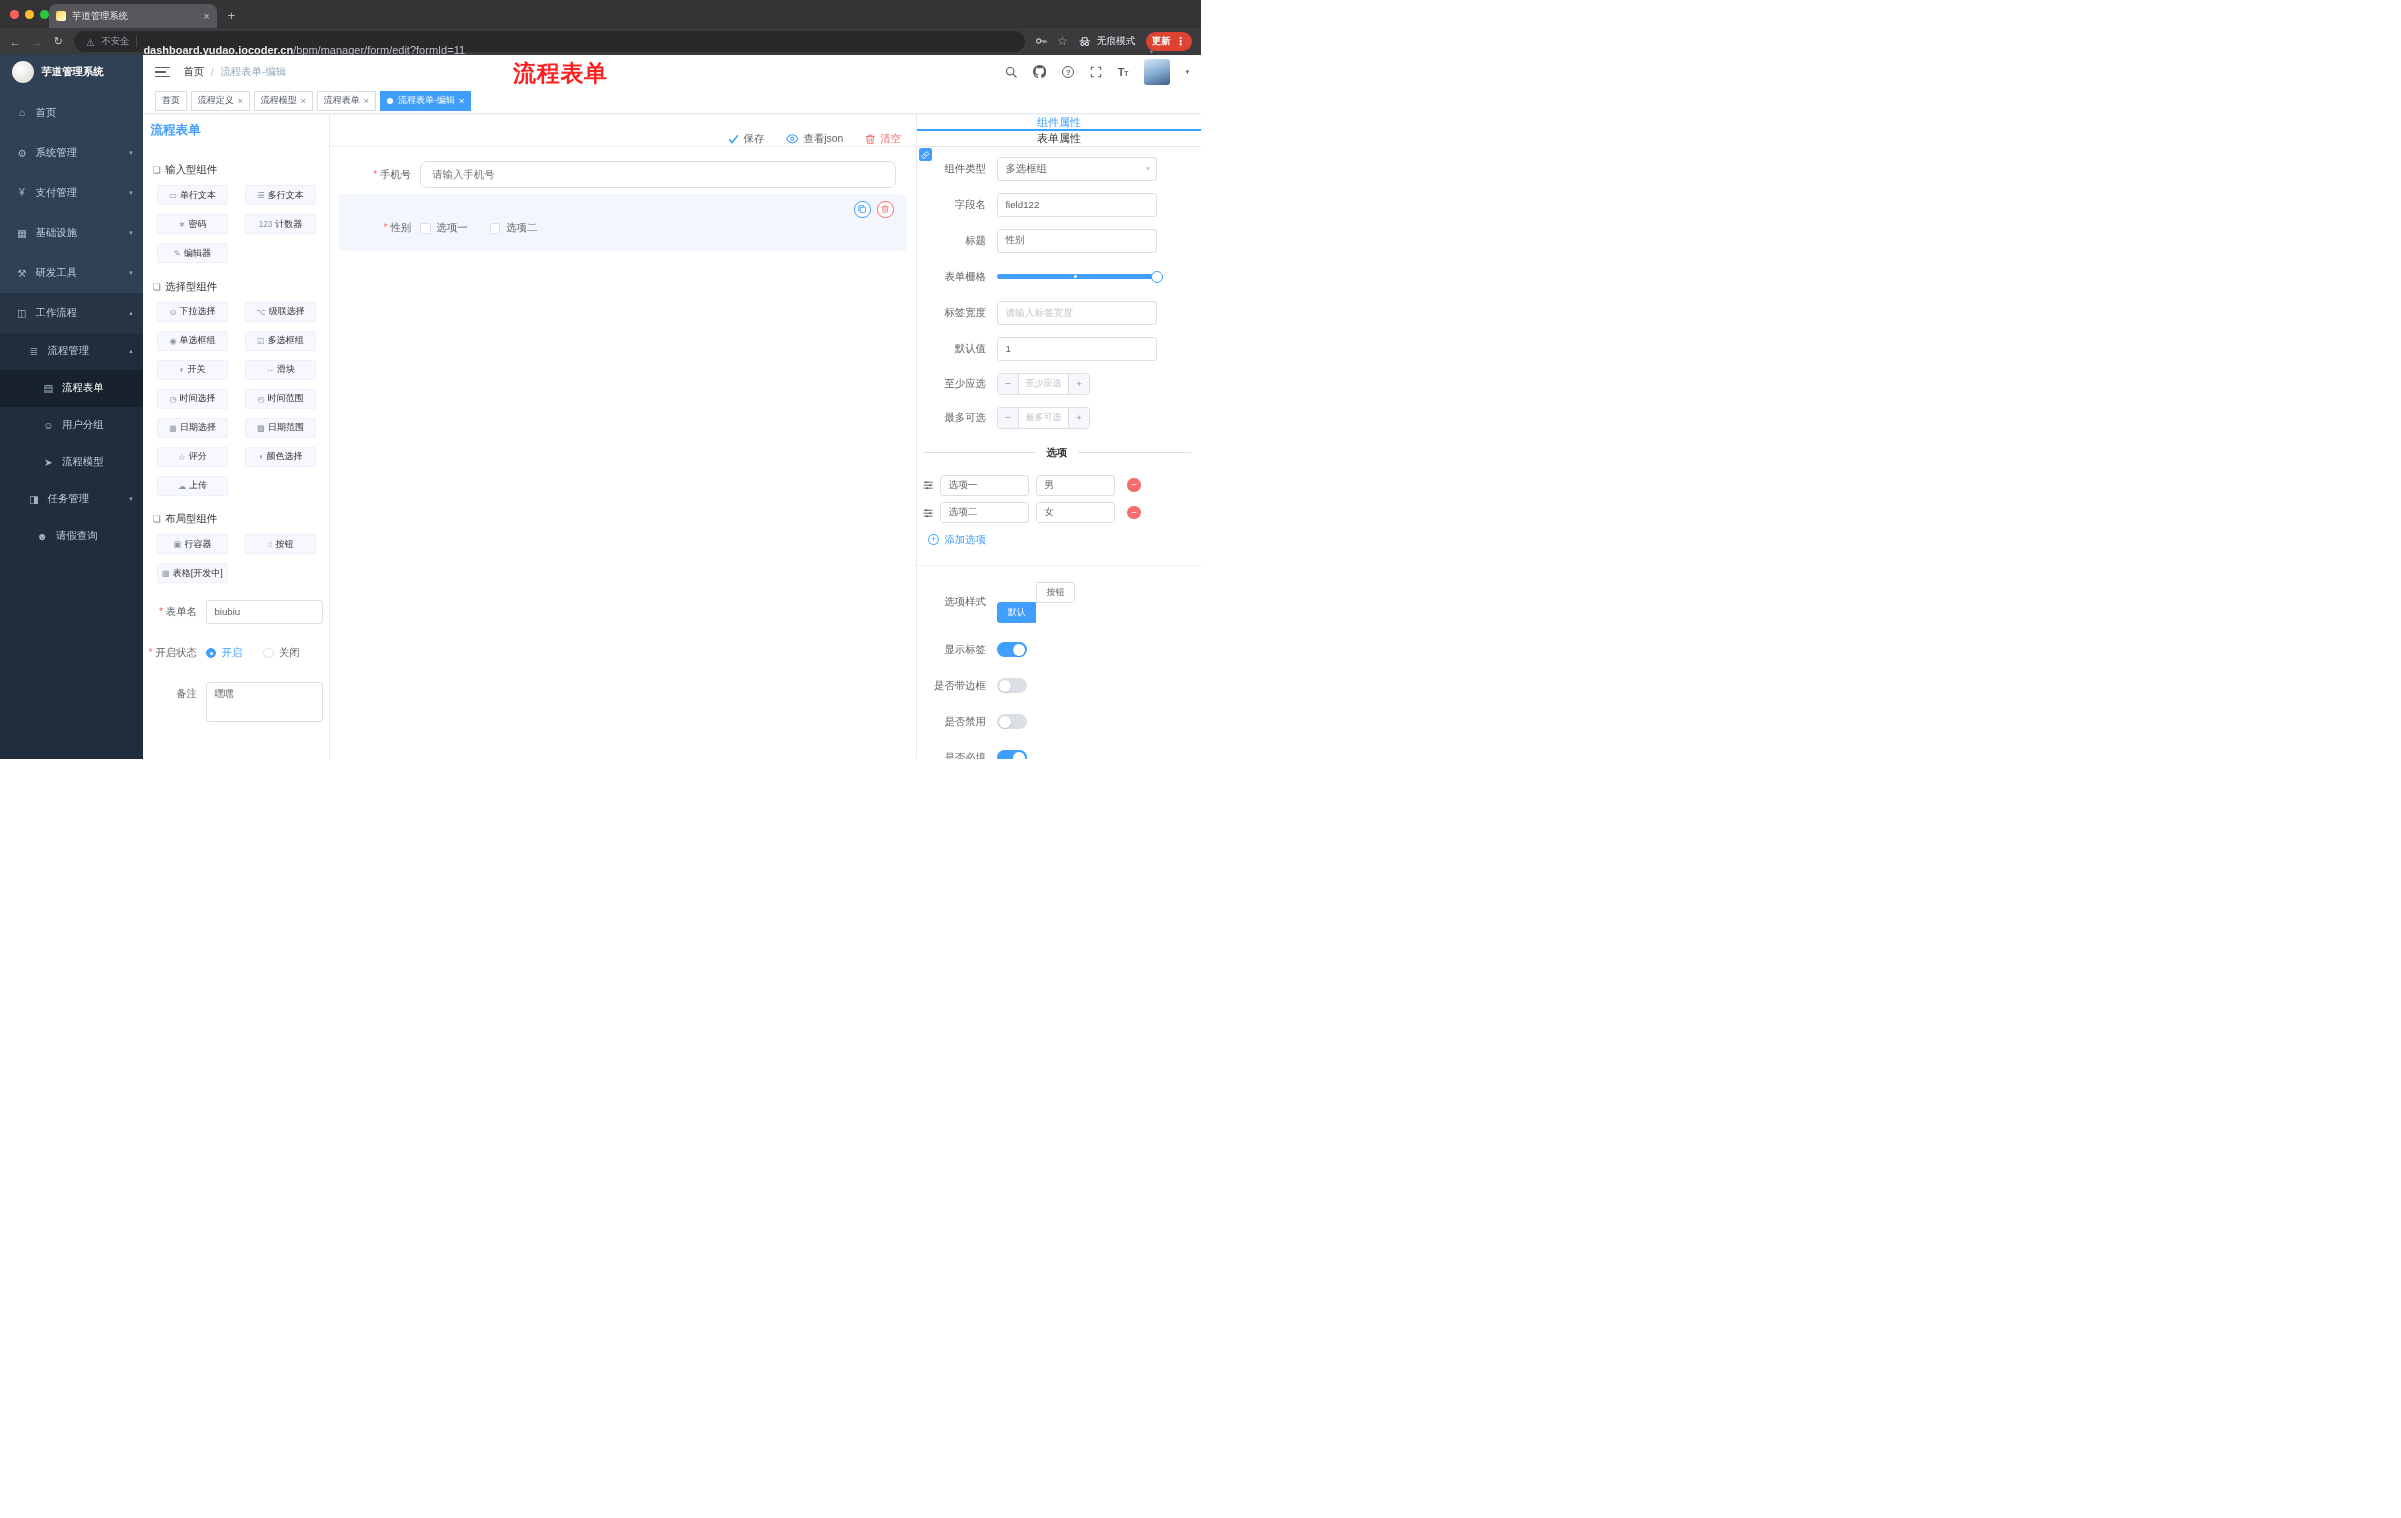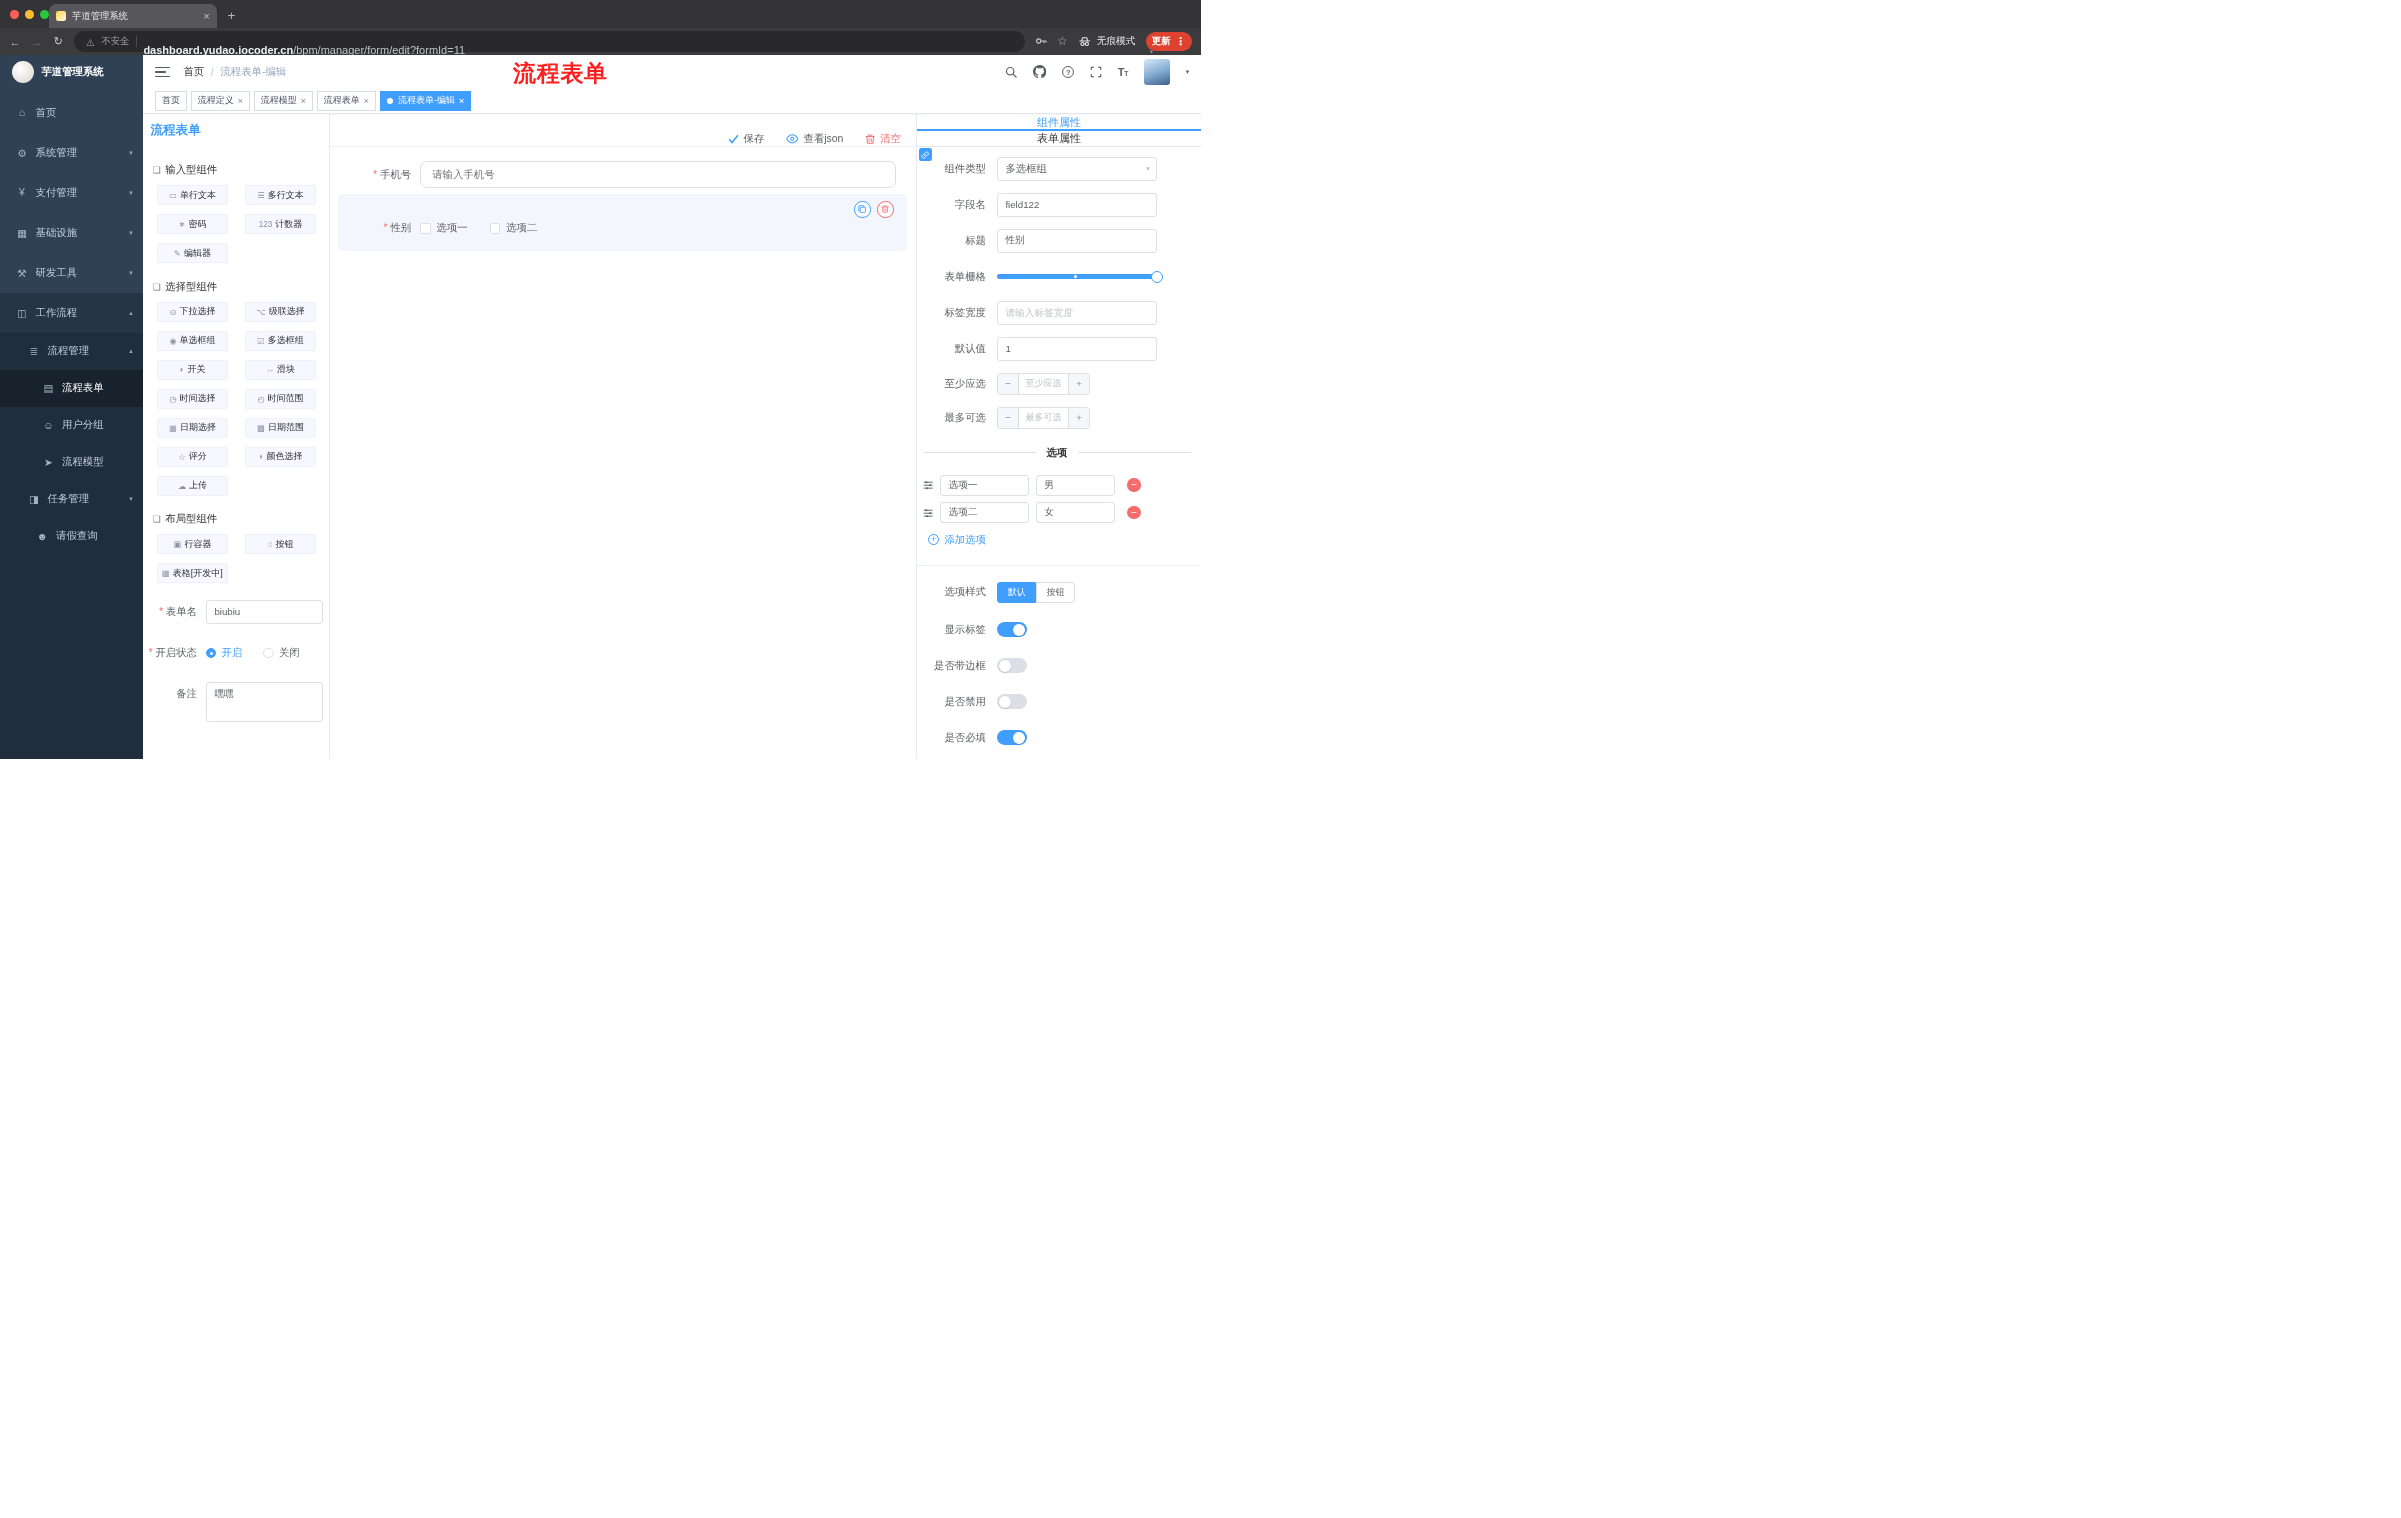--- a/index.html
+++ b/index.html
@@ -173,21 +173,21 @@
 .opt-del{width:13.4px;height:13.4px;border-radius:50%;background:#f56c6c;color:#fff;display:flex;align-items:center;justify-content:center;font-size:9.7px;line-height:1;cursor:pointer;margin-left:6px;flex-shrink:0;}
 .opt-del::after{content:"−";}
 .add-opt{display:flex;align-items:center;gap:5.2px;color:#409eff;font-size:10.4px;margin:9.7px 0 0 5.2px;cursor:pointer;}
 .add-ico{width:11px;height:11px;border:0.7px solid #409eff;border-radius:50%;display:flex;align-items:center;justify-content:center;font-size:8.2px;line-height:1;}
 .add-ico::after{content:"+";}
 .hr{height:0.7px;background:#ebeef5;margin:18px -10.4px 16.3px -6px;}
 .srow{display:flex;align-items:center;margin-bottom:21px;}
 .srow.first{margin-bottom:19.3px;}
 .btn-group{display:flex;}
 .bgbtn{height:21px;padding:0 9.7px;border:0.7px solid #dcdfe6;background:#fff;color:#606266;font-size:9px;display:flex;align-items:center;cursor:pointer;}
-.bgbtn.fst{border-radius:3px 0 0 3px;}
+.bgbtn.fst{border-radius:3px 0 0 3px;margin-top:20px;}
 .bgbtn.lst{border-radius:0 3px 3px 0;margin-left:-0.7px;}
 .bgbtn.active{background:#409eff;border-color:#409eff;color:#fff;}
 .switch{width:30px;height:15px;border-radius:7.4px;background:#dcdfe6;position:relative;cursor:pointer;flex-shrink:0;}
 .switch::after{content:"";position:absolute;top:1.5px;left:1.5px;width:12px;height:12px;border-radius:50%;background:#fff;box-shadow:0 0.7px 1.5px rgba(0,0,0,.2);}
 .switch.on{background:#409eff;}
 .switch.on::after{left:16.3px;}
 </style>
 </head>
 <body>
 

